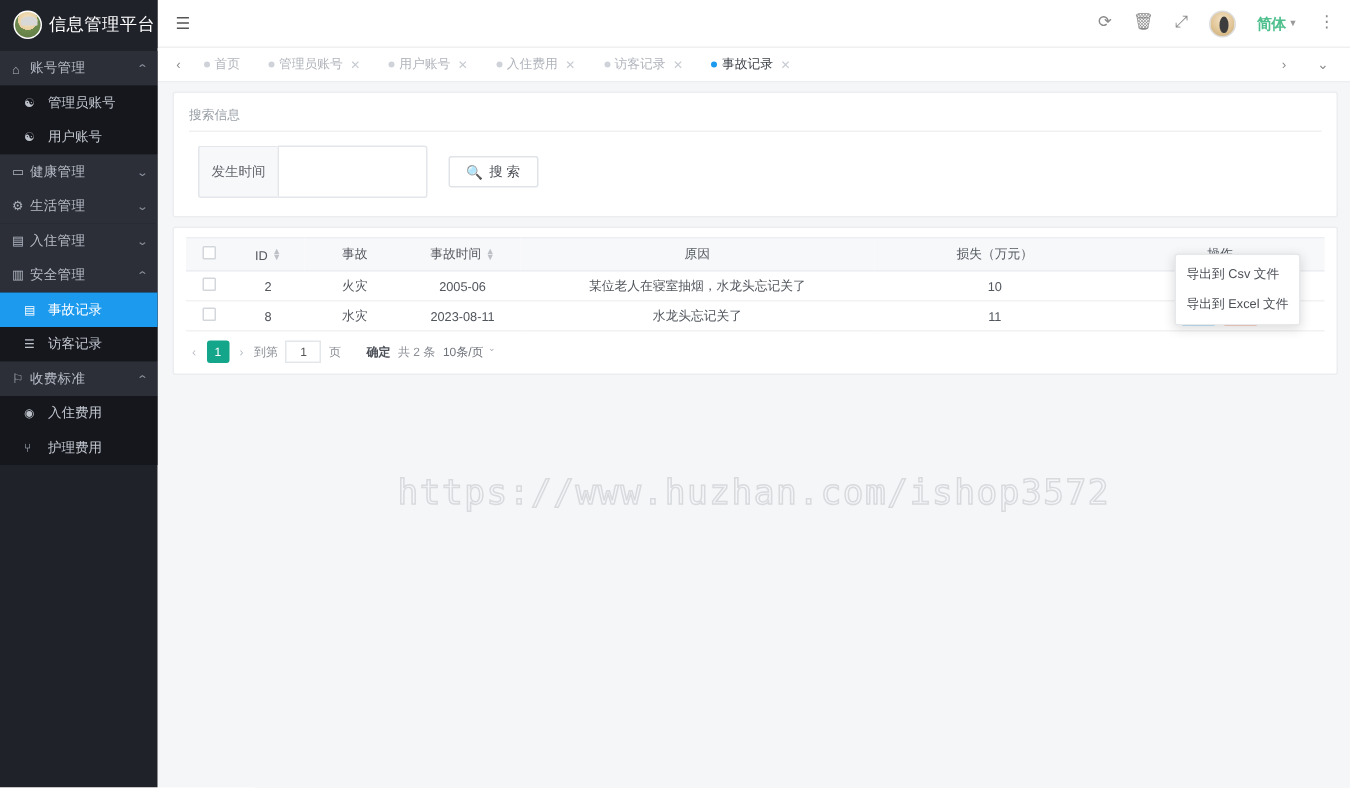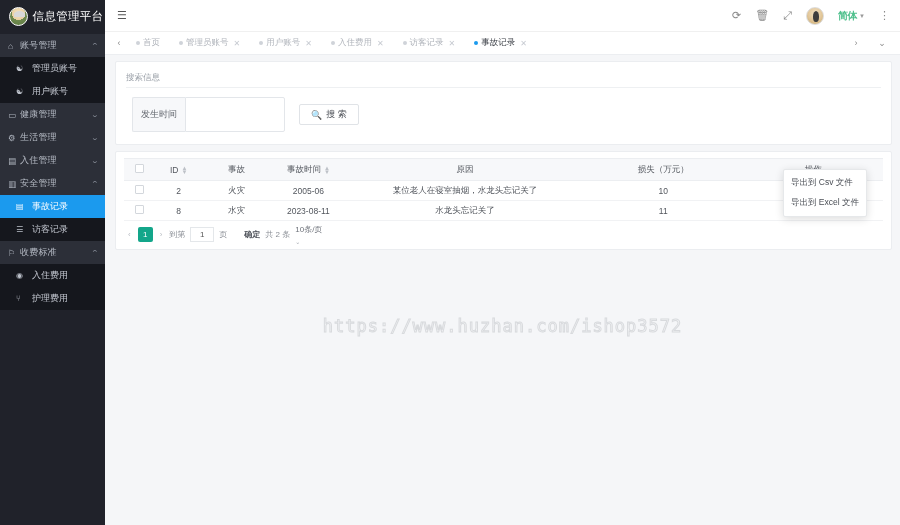--- a/index.html
+++ b/index.html
@@ -178,28 +178,28 @@
     min-width: 15px; height: 15px; background: #13a68a; color: #fff; font-size: 8px;
     display: flex; align-items: center; justify-content: center; border-radius: 2px; cursor:pointer;
   }
   .pg-text { font-size: 8px; color: #8a8e95; }
   .pg-input {
     width: 24px; height: 15px; border: 1px solid #e4e7ea; font-size: 8px; text-align: center;
     outline: none; color:#555; font-family: inherit; background:#fff;
   }
   .pg-ok { font-size: 8px; color: #4c5058; cursor: pointer; font-weight:bold;margin-left:12px;}
   .pg-select {
-    display:flex; gap:3px; font-size: 8px; color: #6e727a; cursor: pointer; flex-direction: column;
+    display:flex; gap:3px; font-size: 8px; color: #6e727a; cursor: pointer;
   }
   .pg-caret { font-size: 6px; color: #a7abb2; }
 
   .watermark {
     position: absolute; left: 50%; top: 261px; transform: translateX(-50%);
     font-family: "DejaVu Sans Mono", "Liberation Mono", monospace;
-    font-size: 17px; letter-spacing: 1px; color: transparent;
+    font-size: 23px; letter-spacing: 1px; color: transparent;
     -webkit-text-stroke: 1px #d8dadd;
     white-space: nowrap; pointer-events: none; z-index: 30;
   }
 </style>
 </head>
 <body>
 
 <div class="app">
 
   <div class="sidebar">

